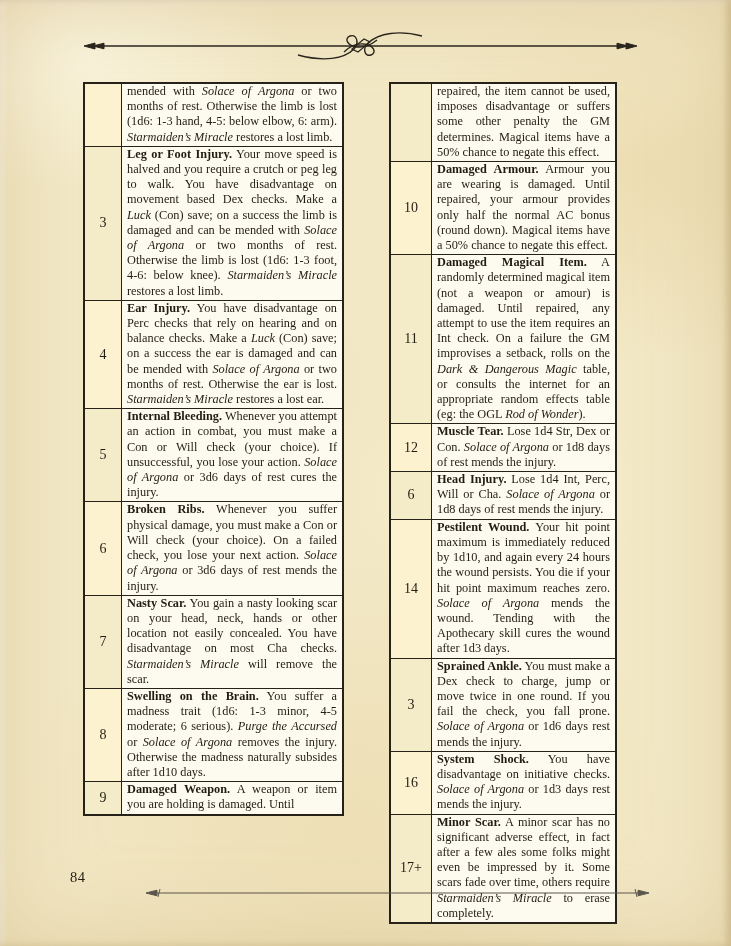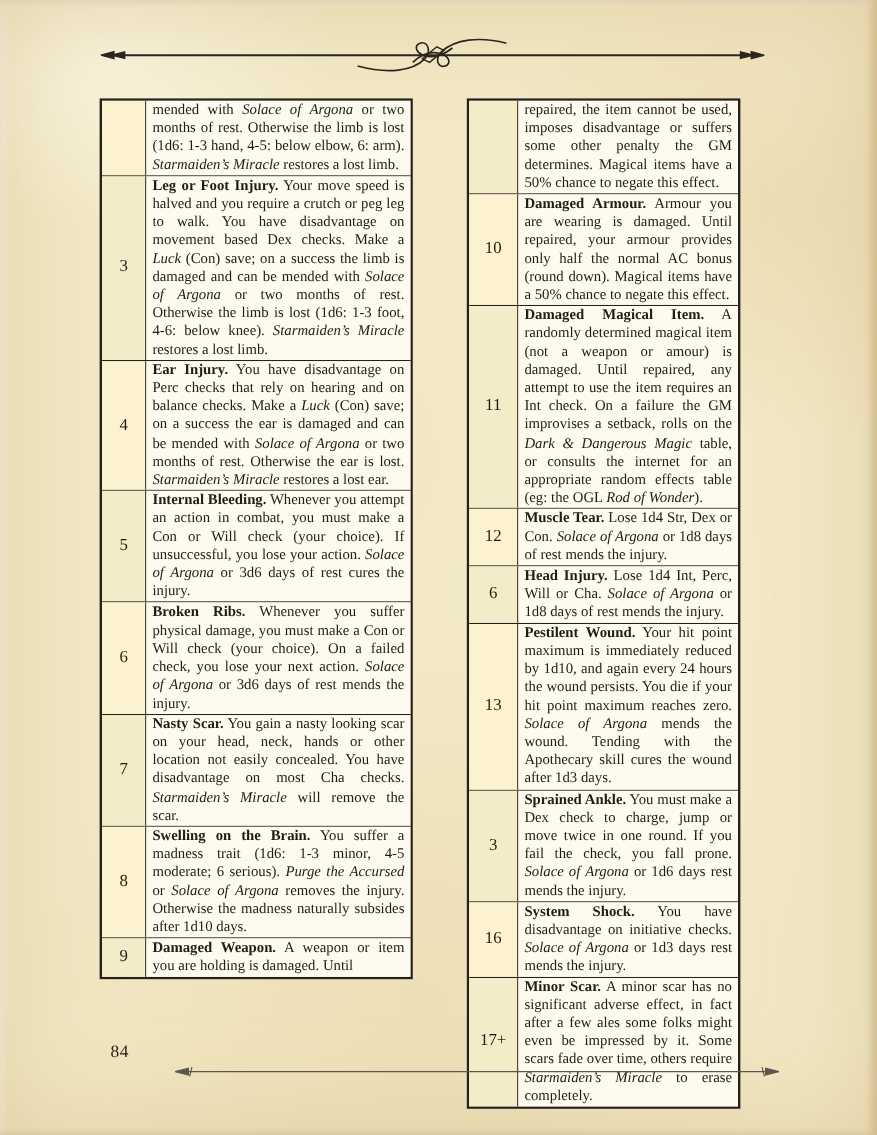--- a/index.html
+++ b/index.html
@@ -13,21 +13,21 @@
       radial-gradient(ellipse 260px 180px at 68% 52%, rgba(255,250,228,.40), rgba(255,250,228,0) 60%),
       radial-gradient(ellipse 240px 200px at 30% 40%, rgba(233,213,163,.35), rgba(233,213,163,0) 60%),
       #f2e8c5;
     box-shadow: inset 0 0 90px rgba(193,161,99,.35),
                 inset -4px 0 7px rgba(166,136,78,.40),
                 inset 3px 3px 6px rgba(255,255,255,.55);
   }
   svg{display:block}
   .hdr-rule{position:absolute;left:84px;top:28px}
   .ftr-rule{position:absolute;left:145px;top:886px}
-  .pagenum{position:absolute;left:92px;top:869px;font-size:14.5px;letter-spacing:.5px;}
+  .pagenum{position:absolute;left:70px;top:869px;font-size:14.5px;letter-spacing:.5px;}
   .tbl{position:absolute;top:82px;box-sizing:border-box;border:2px solid #26221a;background:#fdfaef;}
   .tbl-left{left:83px;width:261px;}
   .tbl-right{left:389px;width:228px;}
   .trow{display:flex;border-top:1px solid #26221a;}
   .trow:first-child{border-top:0;}
   .roll{flex:0 0 36px;border-right:1px solid #26221a;display:flex;align-items:center;justify-content:center;
         font-size:14px;background:#f4ebc9;}
   .tbl-right .roll{flex:0 0 40px;}
   .roll.shade{background:#fdf2cf;}
   .desc{flex:1;background:#fdfaef;padding:0 5px 1px 5px;font-size:12.3px;line-height:15.2px;
@@ -105,21 +105,21 @@
       </div>
       <div class="trow">
         <div class="roll shade">12</div>
         <div class="desc"><b>Muscle Tear.</b><span> Lose 1d4 Str, Dex or Con. </span><i>Solace of Argona</i><span> or 1d8 days of rest mends the injury.</span></div>
       </div>
       <div class="trow">
         <div class="roll">6</div>
         <div class="desc"><b>Head Injury.</b><span> Lose 1d4 Int, Perc, Will or Cha. </span><i>Solace of Argona</i><span> or 1d8 days of rest mends the injury.</span></div>
       </div>
       <div class="trow">
-        <div class="roll shade">13</div>
+        <div class="roll shade">14</div>
         <div class="desc"><b>Pestilent Wound.</b><span> Your hit point maximum is immediately reduced by 1d10, and again every 24 hours the wound persists. You die if your hit point maximum reaches zero. </span><i>Solace of Argona</i><span> mends the wound. Tending with the Apothecary skill cures the wound after 1d3 days.</span></div>
       </div>
       <div class="trow">
         <div class="roll">3</div>
         <div class="desc"><b>Sprained Ankle.</b><span> You must make a Dex check to charge, jump or move twice in one round. If you fail the check, you fall prone. </span><i>Solace of Argona</i><span> or 1d6 days rest mends the injury.</span></div>
       </div>
       <div class="trow">
         <div class="roll shade">16</div>
         <div class="desc"><b>System Shock.</b><span> You have disadvantage on initiative checks. </span><i>Solace of Argona</i><span> or 1d3 days rest mends the injury.</span></div>
       </div>

